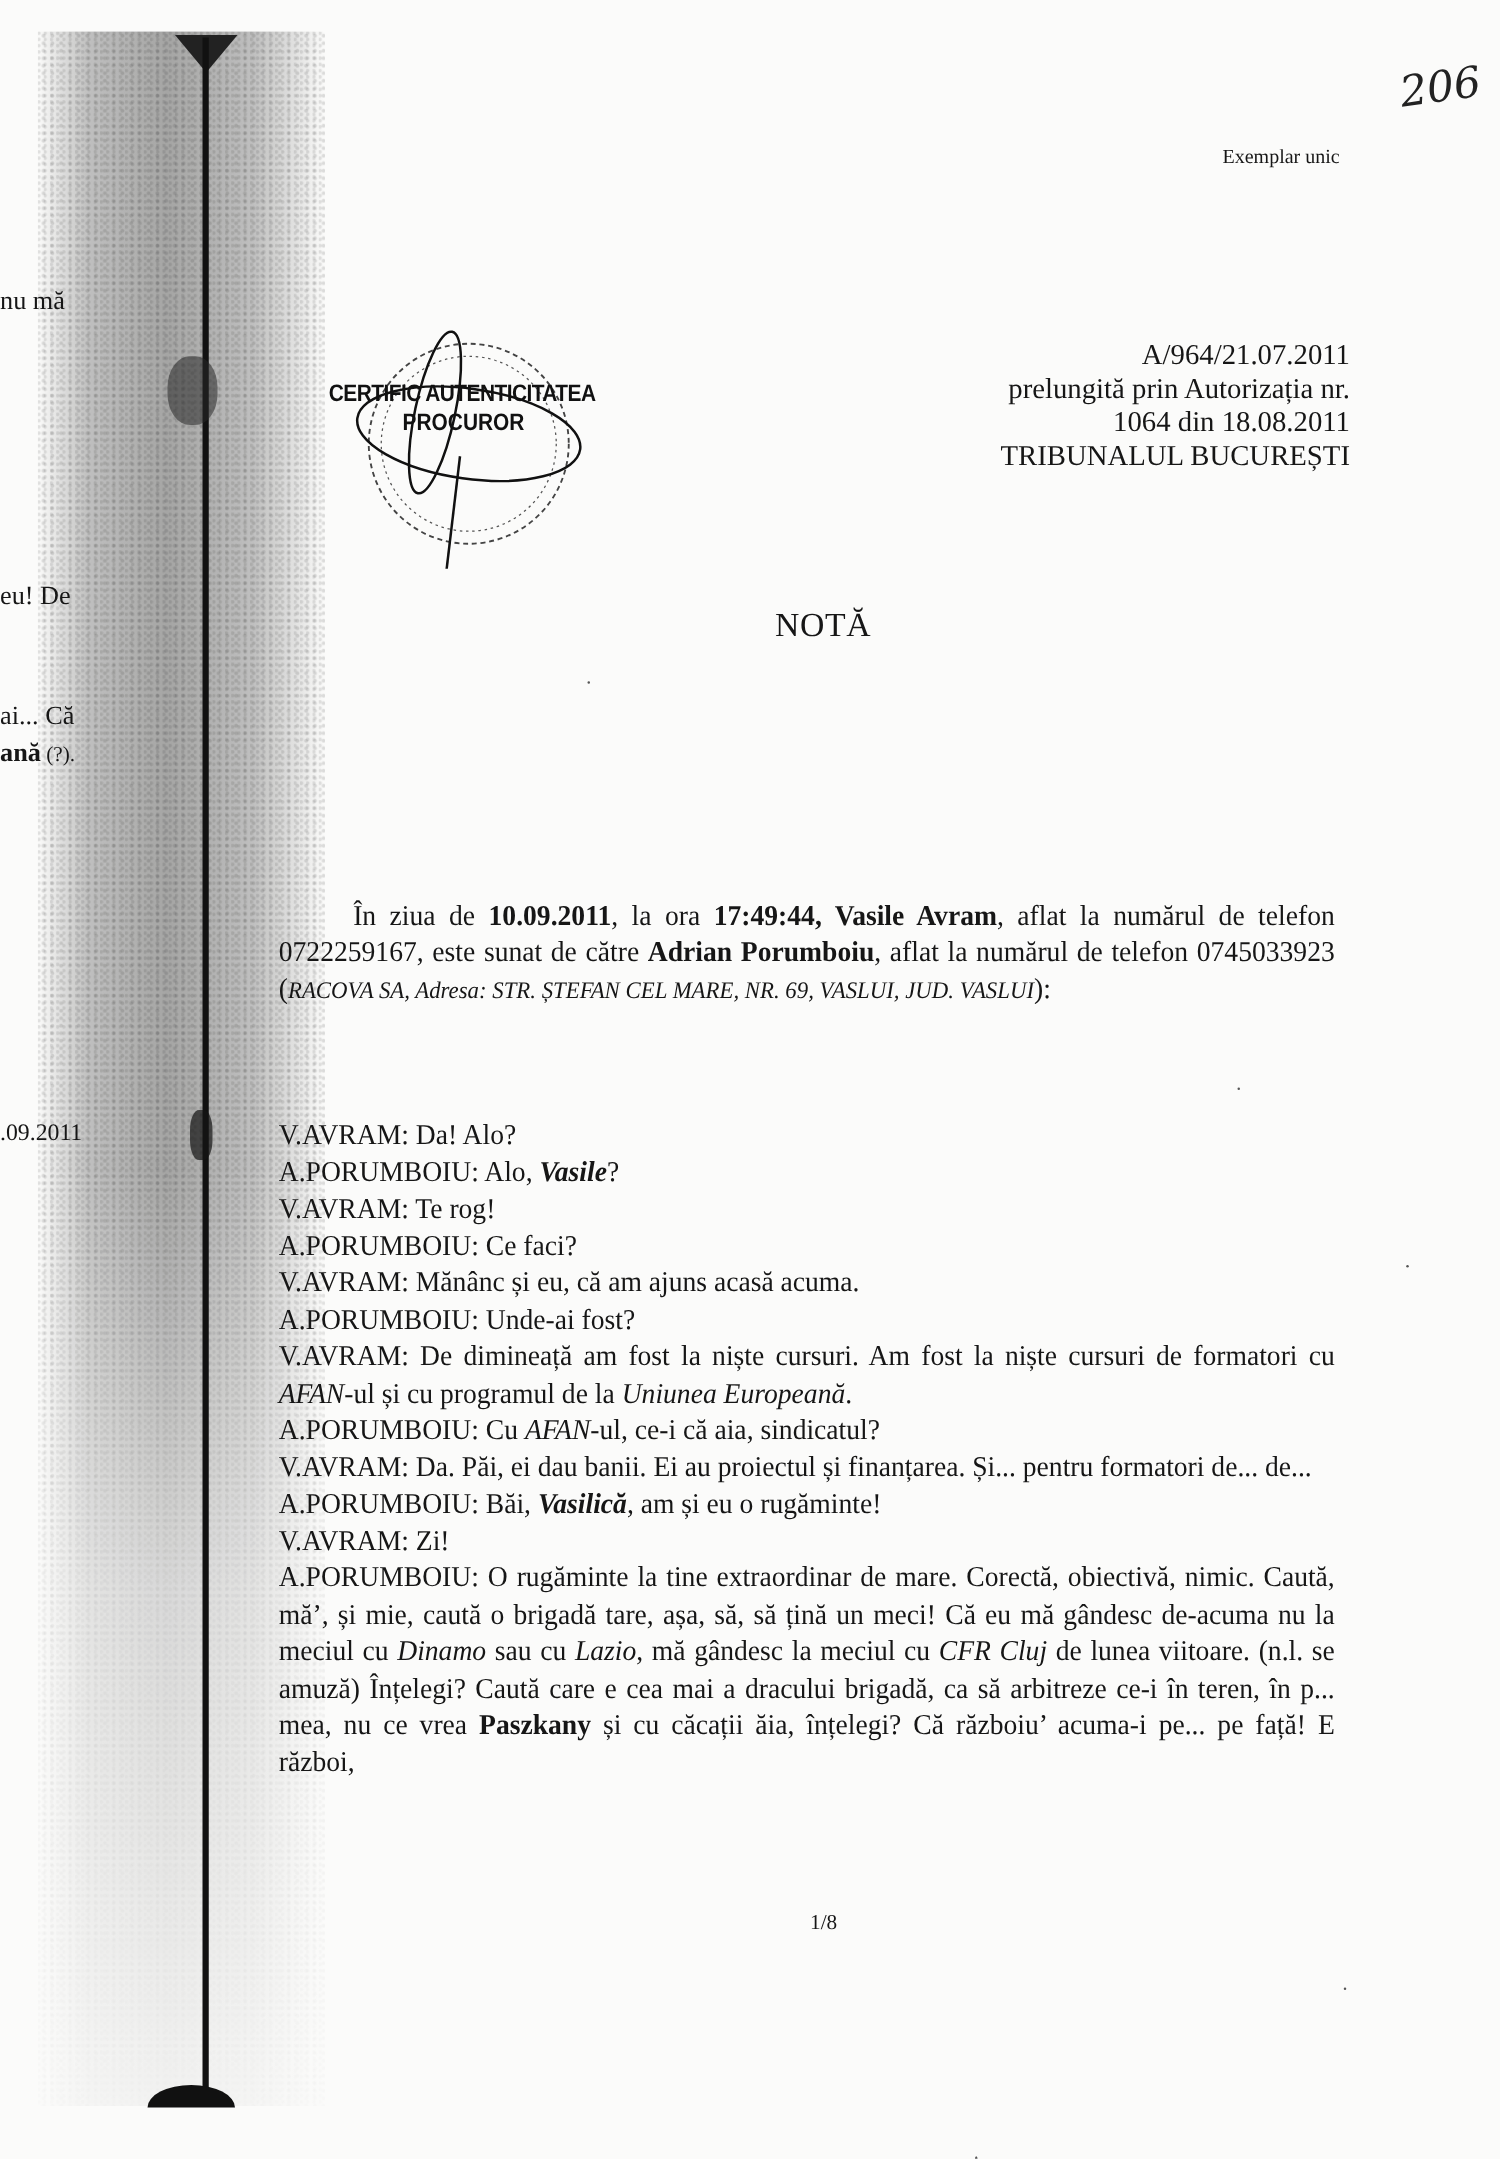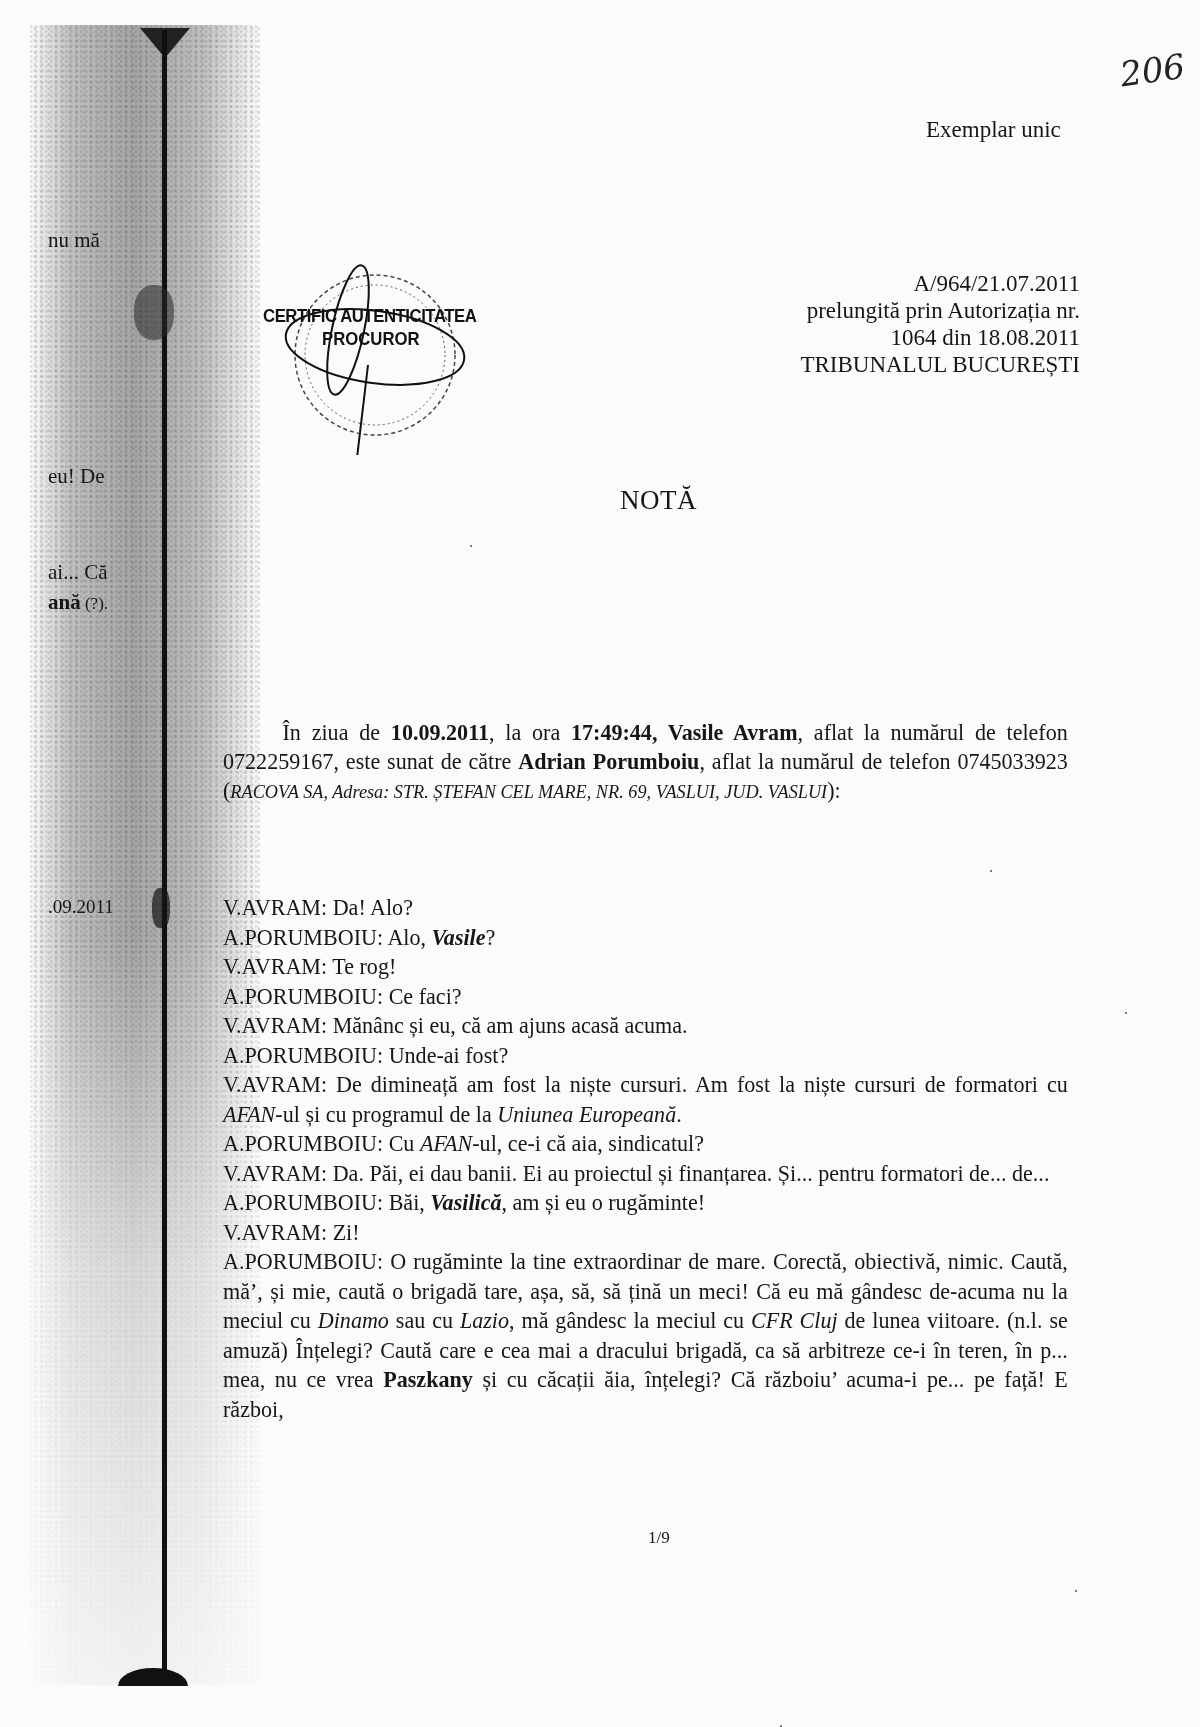--- a/index.html
+++ b/index.html
@@ -29,23 +29,23 @@
       border-top: 30px solid #222;
     }
     .spine-bottom {
       position: absolute; left: 118px; top: 1668px; width: 70px; height: 18px;
       background: #111; border-radius: 50% 50% 0 0 / 100% 100% 0 0;
     }
     .clip { position:absolute; left:134px; top:285px; width:40px; height:55px; border-radius:45%; background: rgba(40,40,40,0.55); }
     .clip2 { position:absolute; left:152px; top:888px; width:18px; height:40px; border-radius:40%; background: rgba(20,20,20,0.7); }
 
     .folio { position:absolute; left:1120px; top:50px; font-family:"DejaVu Serif", serif; font-style:italic; font-size:34px; color:#222; transform: rotate(-8deg); }
-    .exemplar { position:absolute; left:926px; top:117px; font-size:23px; }
+    .exemplar { position:absolute; left:978px; top:117px; font-size:16px; }
 
-    .margin-text { position:absolute; font-size:21px;padding-left:48px; }
+    .margin-text { position:absolute; font-size:21px; }
     .bold { font-weight: bold; }
 
     .stamp { position:absolute; left:270px; top:255px; width:220px; height:200px; }
     .stamp-label { position:absolute; left:263px; top:305px; font-family:"Liberation Sans", sans-serif; font-weight:bold; font-size:19px; letter-spacing:-0.5px; color:#111; transform: scaleX(0.88); transform-origin:left; }
     .stamp-label2 { position:absolute; left:322px; top:328px; font-family:"Liberation Sans", sans-serif; font-weight:bold; font-size:19px; color:#111; transform: scaleX(0.88); transform-origin:left; }
 
     .ref-block { position:absolute; left:740px; top:270px; width:340px; text-align:right; font-size:23px; line-height:27px; }
     .nota { position:absolute; left:620px; top:485px; font-size:27px; letter-spacing:0.5px;text-align:center; }
 
     .intro {
@@ -116,19 +116,19 @@
   <div class="line"><span>V.AVRAM:</span><span> Mănânc și eu, că am ajuns acasă acuma.</span></div>
   <div class="line"><span>A.PORUMBOIU:</span><span> Unde-ai fost?</span></div>
   <div class="line"><span>V.AVRAM:</span><span> De dimineață am fost la niște cursuri. Am fost la niște cursuri de formatori cu </span><i>AFAN</i><span>-ul și cu programul de la </span><i>Uniunea Europeană</i><span>.</span></div>
   <div class="line"><span>A.PORUMBOIU:</span><span> Cu </span><i>AFAN</i><span>-ul, ce-i că aia, sindicatul?</span></div>
   <div class="line"><span>V.AVRAM:</span><span> Da. Păi, ei dau banii. Ei au proiectul și finanțarea. Și... pentru formatori de... de...</span></div>
   <div class="line"><span>A.PORUMBOIU:</span><span> Băi, </span><b><i>Vasilică</i></b><span>, am și eu o rugăminte!</span></div>
   <div class="line"><span>V.AVRAM:</span><span> Zi!</span></div>
   <div class="line"><span>A.PORUMBOIU:</span><span> O rugăminte la tine extraordinar de mare. Corectă, obiectivă, nimic. Caută, mă’, și mie, caută o brigadă tare, așa, să, să țină un meci! Că eu mă gândesc de-acuma nu la meciul cu </span><i>Dinamo</i><span> sau cu </span><i>Lazio</i><span>, mă gândesc la meciul cu </span><i>CFR Cluj</i><span> de lunea viitoare. (n.l. se amuză) Înțelegi? Caută care e cea mai a dracului brigadă, ca să arbitreze ce-i în teren, în p... mea, nu ce vrea </span><b>Paszkany</b><span> și cu căcații ăia, înțelegi? Că războiu’ acuma-i pe... pe față! E război,</span></div>
 </div>
 
-<div class="page-num">1/9</div>
+<div class="page-num">1/8</div>
 
 <div class="speck" style="left:470px;top:545px"></div>
 <div class="speck" style="left:1075px;top:1590px"></div>
 <div class="speck" style="left:990px;top:870px"></div>
 <div class="speck" style="left:1125px;top:1012px"></div>
 <div class="speck" style="left:780px;top:1725px;height:4px"></div>
 
 </body></html>

